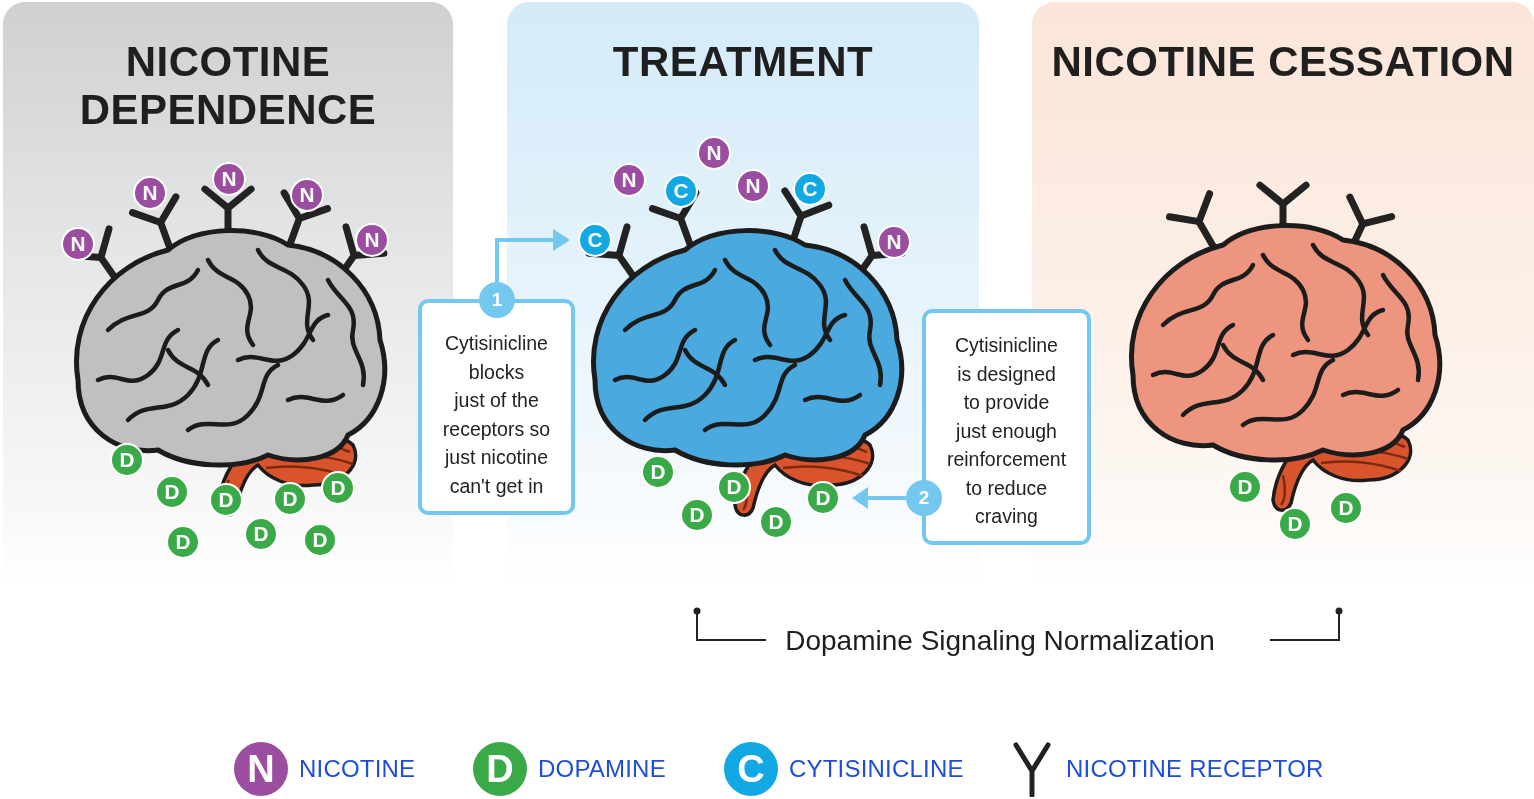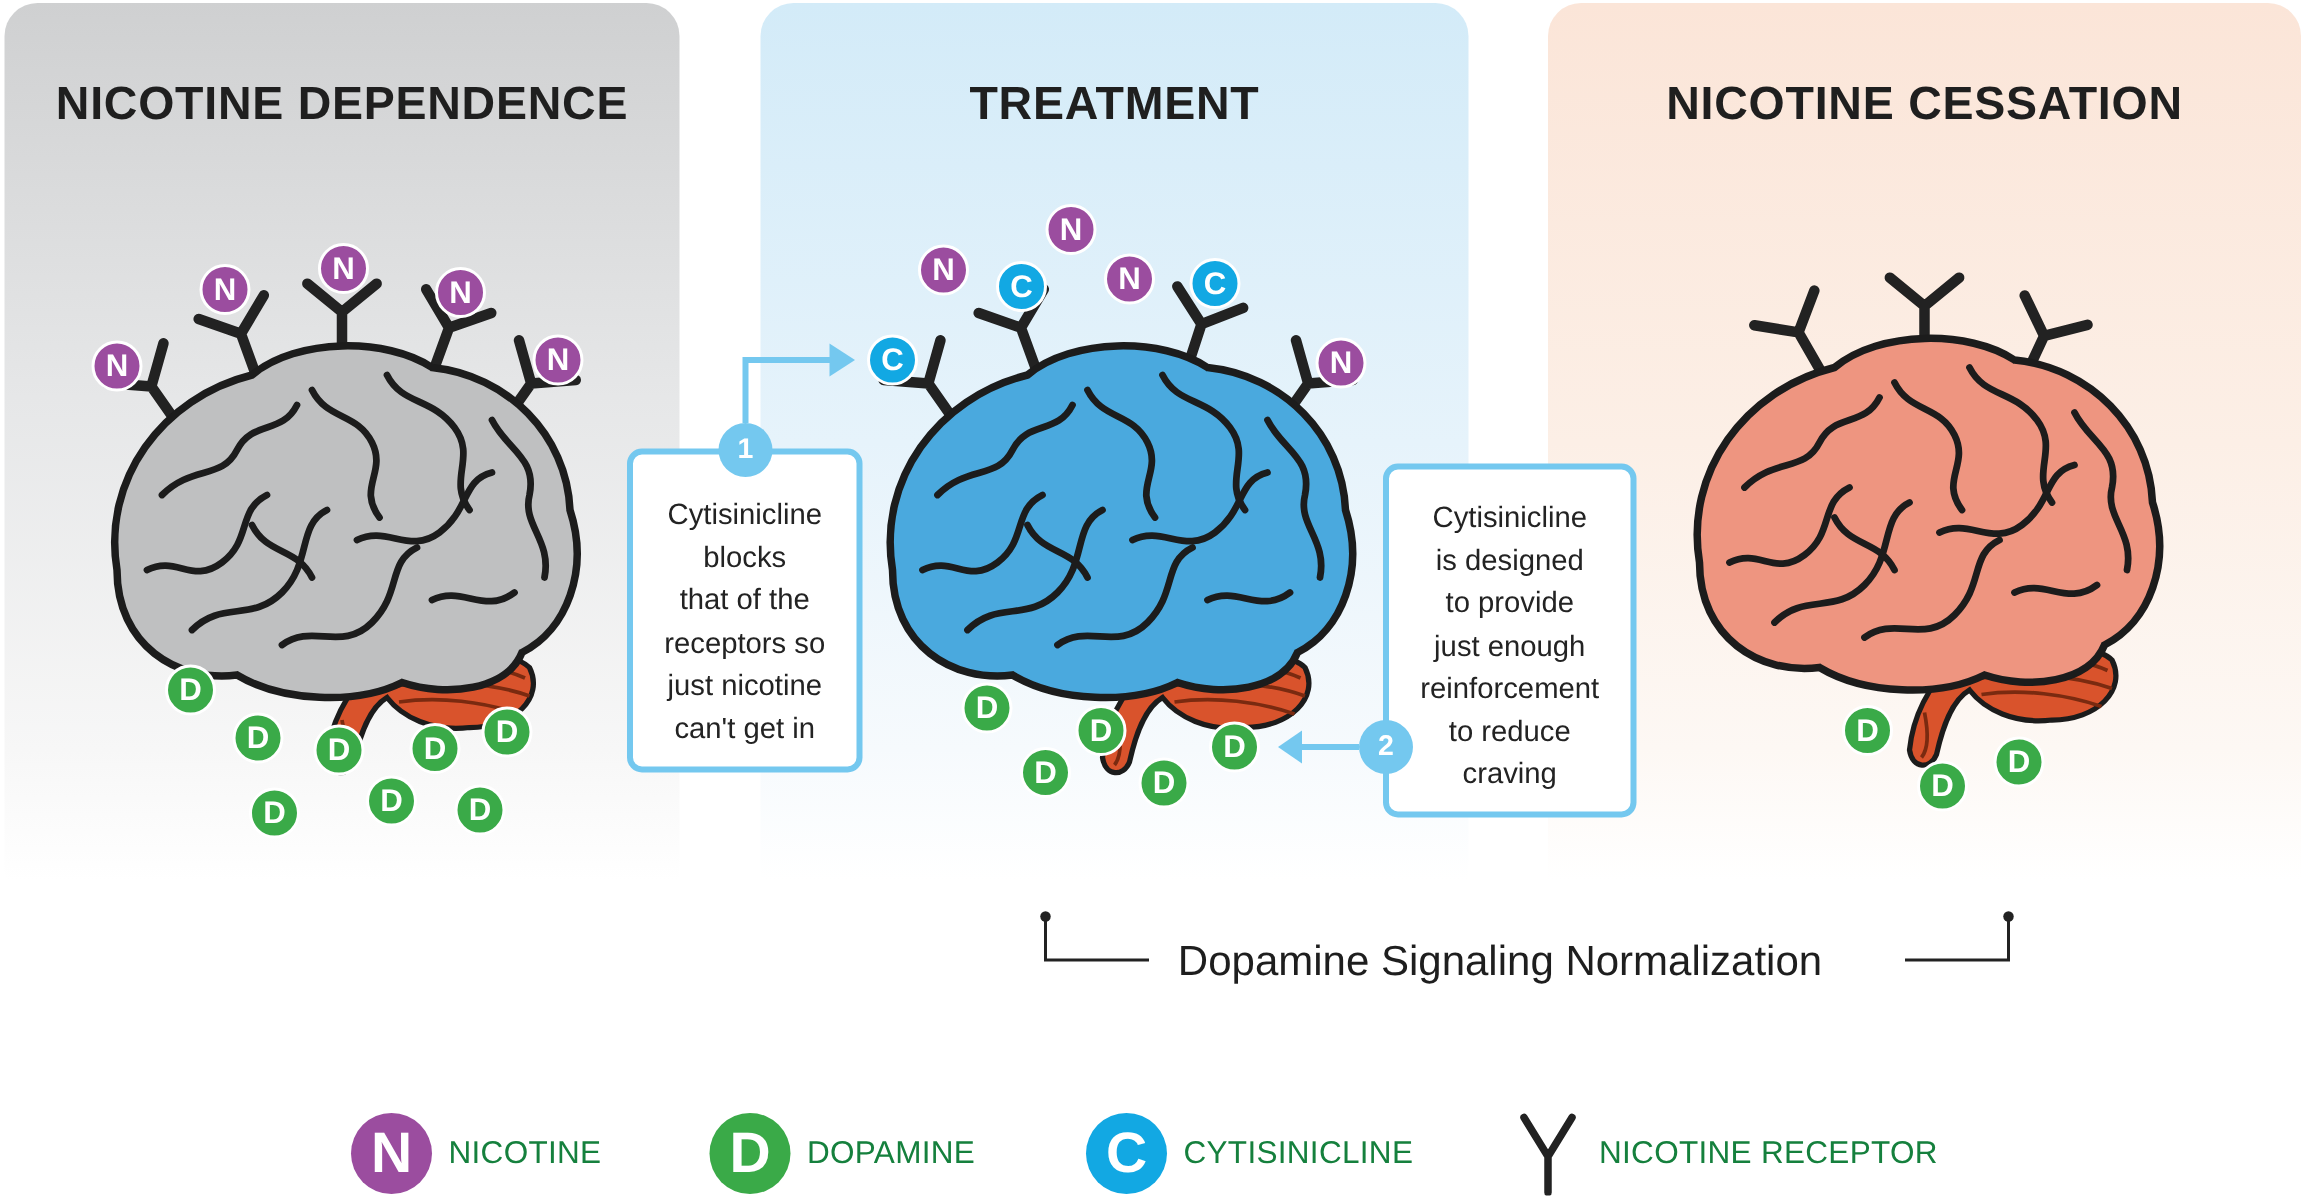--- a/index.html
+++ b/index.html
@@ -4,42 +4,42 @@
 <style>
   * { box-sizing: border-box; margin: 0; padding: 0; }
   html, body { width: 1534px; height: 799px; background: #ffffff; overflow: hidden; }
   body { position: relative; font-family: "Liberation Sans", "DejaVu Sans", sans-serif; color: #1e1e1e; }
 
   .panel { position: absolute; top: 2px; height: 585px; border-radius: 22px 22px 0 0; }
   .panel-1 { left: 3px; width: 450px; background: linear-gradient(to bottom, #cfd0d1 0%, #e6e7e8 45%, #f7f7f7 85%, #ffffff 100%); }
   .panel-2 { left: 507px; width: 472px; background: linear-gradient(to bottom, #d3ebf8 0%, #e6f3fb 50%, #f6fafd 85%, #ffffff 100%); }
   .panel-3 { left: 1032px; width: 502px; background: linear-gradient(to bottom, #fbe5d8 0%, #fcefe6 50%, #fdf8f4 85%, #ffffff 100%); }
 
-  .panel-title { position: absolute; top: 49px; left: 0; right: 0; text-align: center;
-    font-weight: 700; font-size: 31px; letter-spacing: 0.5px; color: #1f1f1f; }
+  .panel-title { position: absolute; top: 36px; left: 0; right: 0; text-align: center;
+    font-weight: 700; font-size: 42px; letter-spacing: 0.5px; color: #1f1f1f; }
 
   .art { position: absolute; left: 0; top: 0; width: 1534px; height: 799px; }
 
   .callout { position: absolute; background: #ffffff; border: 4px solid #74c8ef; border-radius: 10px;
     text-align: center; font-size: 19.5px; line-height: 28.5px; color: #232323; }
   .callout-1 { left: 418px; top: 299px; width: 157px; height: 216px; padding-top: 26px; }
   .callout-2 { left: 922px; top: 309px; width: 169px; height: 236px; padding-top: 18px; }
 
   .step-badge { position: absolute; width: 36px; height: 36px; border-radius: 50%; background: #74c8ef;
     color: #ffffff; font-weight: 700; font-size: 19px; line-height: 36px; text-align: center; }
   .badge-1 { left: 479px; top: 282px; }
   .badge-2 { left: 906px; top: 480px; }
 
   .caption { position: absolute; text-align: center; font-size: 28px; line-height: 37px; color: #1e1e1e; }
   .caption-left { left: 40px; width: 376px; top: 605px; }
   .caption-right { left: 750px; width: 500px; top: 622px; white-space: nowrap; }
   .legend-item { position: absolute; display: flex; align-items: center; height: 56px; }
   .legend-swatch { width: 54px; height: 54px; border-radius: 50%; color: #fff; font-weight: 700;
     font-size: 38px; text-align: center; line-height: 54px; }
-  .legend-label { margin-left: 11px; font-size: 21px; color: #15803d; letter-spacing: 0.2px; }
+  .legend-label { margin-left: 11px; font-size: 24px; color: #1d4ed8; letter-spacing: 0.2px; }
 
   .mol-text { font-family: "Liberation Sans", sans-serif; font-weight: 700; fill: #ffffff; }
 </style>
 </head>
 <body>
 
 <div class="panel panel-1">
   <div class="panel-title">NICOTINE DEPENDENCE</div>
 </div>
 <div class="panel panel-2">
@@ -253,21 +253,21 @@
         <path d="M697,611 L697,640 L766,640" fill="none" stroke="#222" stroke-width="2"></path>
         <circle cx="1339" cy="611" r="3.5" fill="#222"></circle>
         <path d="M1339,611 L1339,640 L1270,640" fill="none" stroke="#222" stroke-width="2"></path>
       </g>
     </g>
 </svg>
 
 <div class="callout callout-1">
   <div>Cytisinicline</div>
   <div>blocks</div>
-  <div>that of the</div>
+  <div>just of the</div>
   <div>receptors so</div>
   <div>just nicotine</div>
   <div>can't get in</div>
 </div>
 <div class="step-badge badge-1">1</div>
 
 <div class="callout callout-2">
   <div>Cytisinicline</div>
   <div>is designed</div>
   <div>to provide</div>

